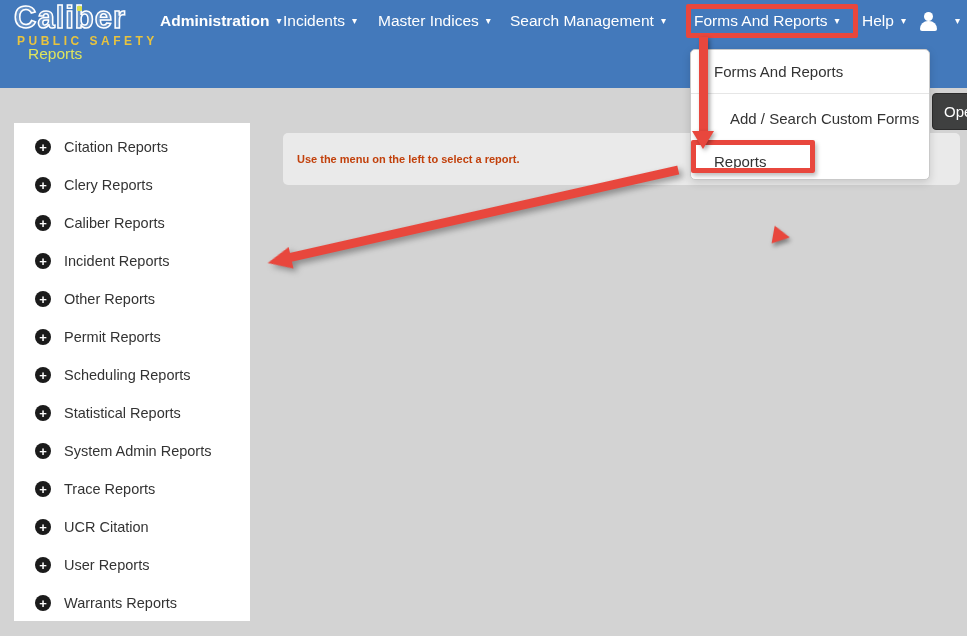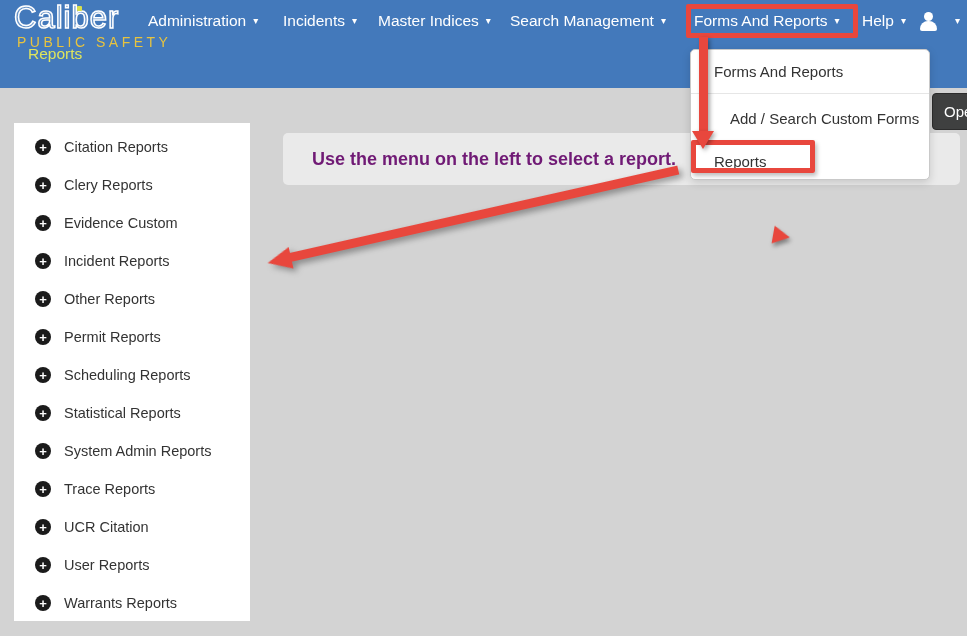--- a/index.html
+++ b/index.html
@@ -10,38 +10,38 @@
     position:relative;
   }
 
   
   .header {
     position:absolute; left:0; top:0; width:967px; height:88px;
     background:#4379bb;
   }
   .logo { position:absolute; left:14px; top:3px; width:122px; height:40px; cursor:pointer; }
   .logo-word {
-    font-size:31px; font-weight:normal; letter-spacing:1px;
+    font-size:31px; font-weight:bold; letter-spacing:1px;
     color:rgba(255,255,255,0.18);
     -webkit-text-stroke:1.5px #ffffff;
     line-height:30px;
   }
   .logo-dot { position:absolute; left:63px; top:3px; width:5px; height:5px; background:#d8df4d; border-radius:1px; }
   .logo-tagline {
-    font-size:14px; letter-spacing:3.5px; font-weight:normal;
+    font-size:12px; letter-spacing:3.5px; font-weight:bold;
     color:#e7c33f; margin-top:1px; padding-left:3px; white-space:nowrap;
   }
 
   .nav-item {
     position:absolute; top:0; height:42px;
     display:flex; align-items:center;
     color:#ffffff; font-size:15.5px; cursor:pointer; white-space:nowrap;
   }
   .caret { font-size:10px; margin-left:7px; color:#ffffff; line-height:1; }
-  .nav-admin   { left:148px; }
+  .nav-admin   { left:160px;font-weight:bold; }
   .nav-inc     { left:283px;text-align:center; }
   .nav-master  { left:378px; }
   .nav-records { left:510px; }
   .nav-forms   { left:694px; }
   .nav-help    { left:862px; }
   .nav-user    { left:918px; }
   .nav-user-caret { left:948px; }
 
   .person-icon { position:relative; width:22px; height:20px; }
   .person-icon .p-head {
@@ -55,22 +55,22 @@
 
   .page-title {
     position:absolute; left:28px; top:45px;
     color:#dfe55c; font-size:15.5px; cursor:pointer;
   }
 
   
   .message-bar {
     position:absolute; left:283px; top:133px; width:677px; height:52px;
     background:#eaeaea; border-radius:5px;
-    display:flex; align-items:center; padding-left:29px;
-    color:#701a75; font-size:18px; font-weight:bold;
+    display:flex; align-items:center; padding-left:14px;
+    color:#c2410c; font-size:11px; font-weight:bold;
   }
 
   
   .sidebar {
     position:absolute; left:14px; top:123px; width:236px; height:498px;
     background:#ffffff; padding-top:5px;
   }
   .side-item {
     height:38px; display:flex; align-items:center; gap:13px;
     padding-left:21px; cursor:pointer;
@@ -205,21 +205,21 @@
   <div class="side-item">
     <span class="plus-icon">+</span>
     <span>Citation Reports</span>
   </div>
   <div class="side-item">
     <span class="plus-icon">+</span>
     <span>Clery Reports</span>
   </div>
   <div class="side-item">
     <span class="plus-icon">+</span>
-    <span>Evidence Custom</span>
+    <span>Caliber Reports</span>
   </div>
   <div class="side-item">
     <span class="plus-icon">+</span>
     <span>Incident Reports</span>
   </div>
   <div class="side-item">
     <span class="plus-icon">+</span>
     <span>Other Reports</span>
   </div>
   <div class="side-item">

